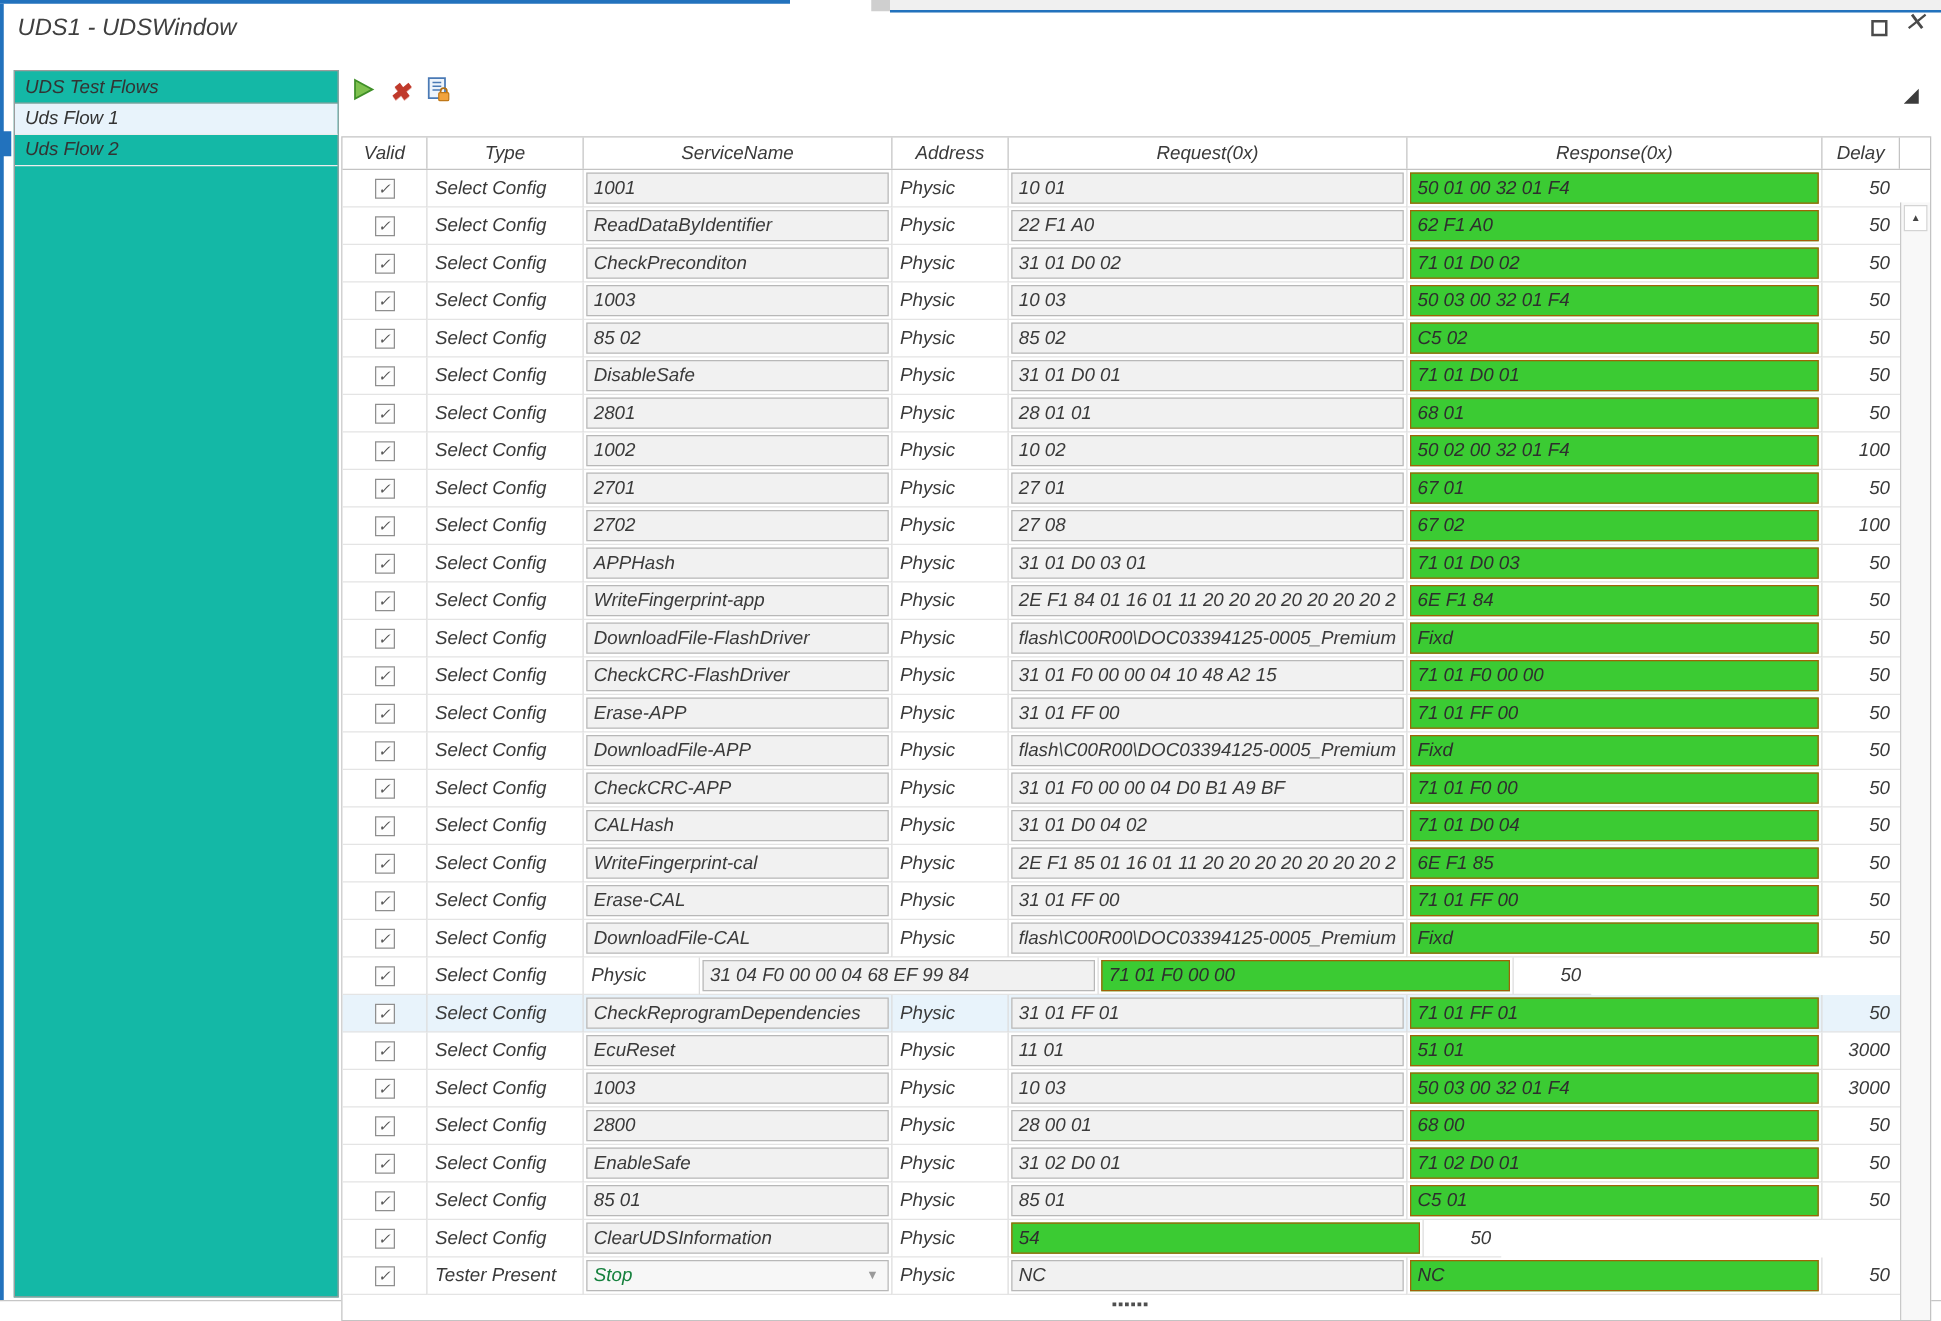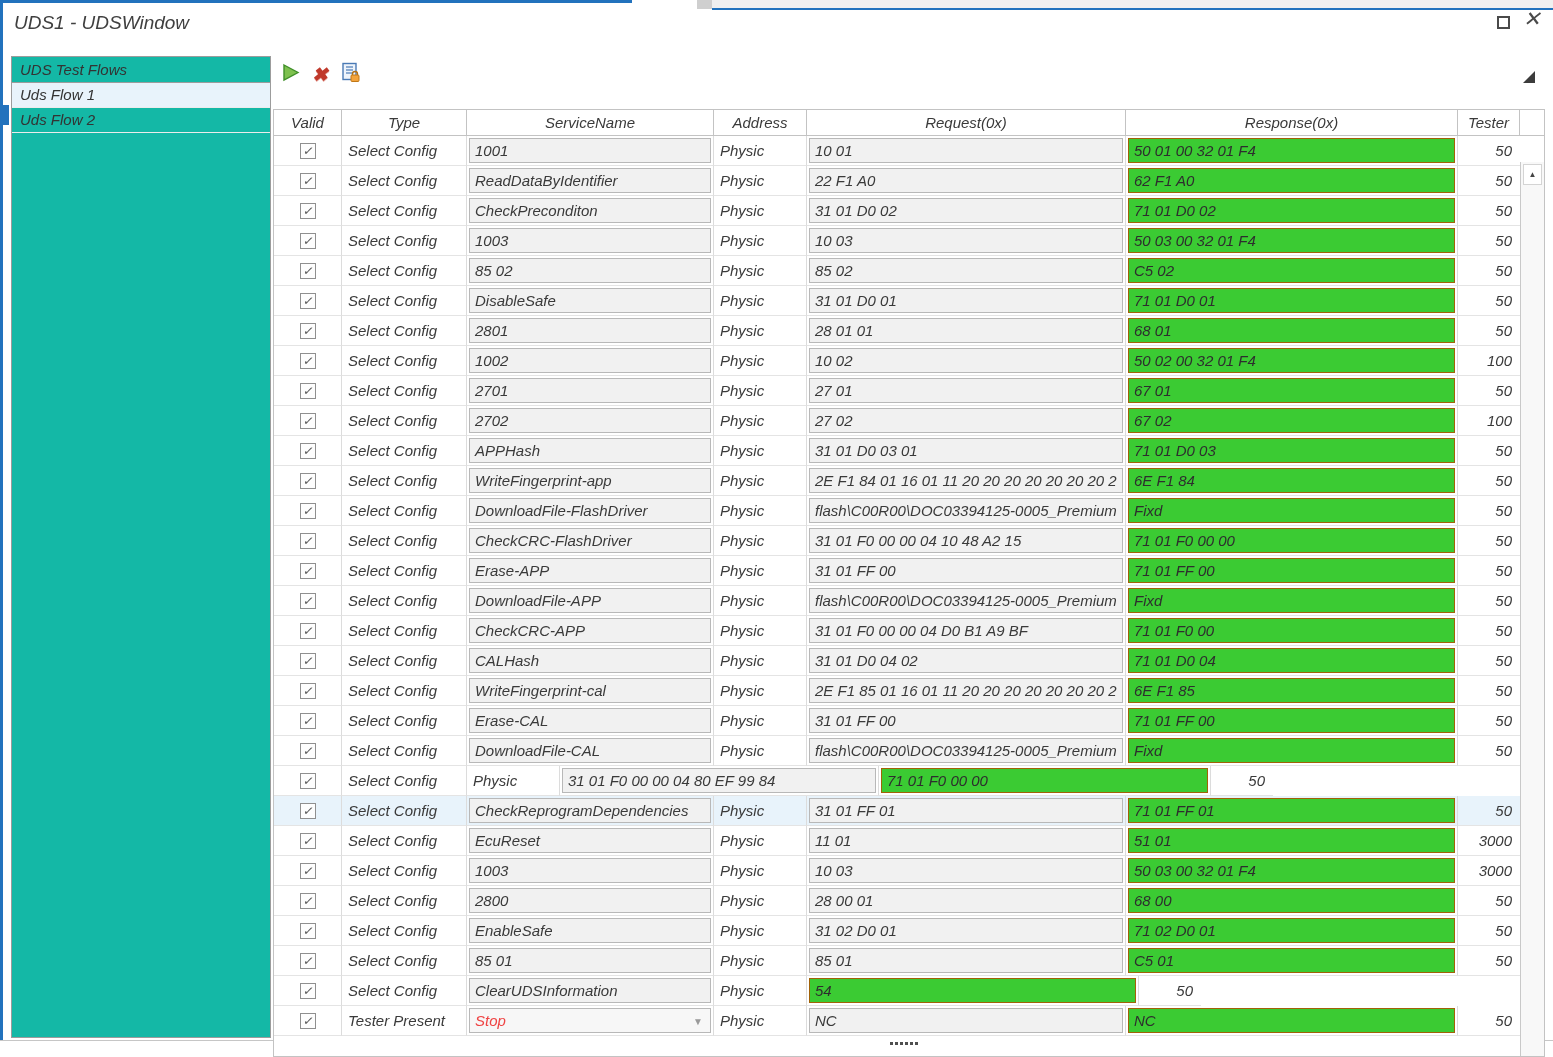--- a/index.html
+++ b/index.html
@@ -61,21 +61,21 @@
   .c-svc{width:247px;}
   .c-addr{width:93px; padding-left:6px;}
   .c-req{width:319px;}
   .c-resp{width:332px;}
   .c-delay{width:62px; justify-content:flex-end; padding-right:8px; border-right:none;}
   .txt { font-size:15px; color:#3a3a3a; white-space:nowrap; }
   .box { flex:1; margin:2px 2px; height:25px; line-height:23px; padding:0 5px;
     background:#f1f1f1; border:1px solid #b8b8b8; font-size:15px; color:#3a3a3a;
     overflow:hidden; white-space:nowrap; }
   .box.green { background:#3bcb33; border:1px solid #a16207; color:#2e2e2e; }
-  .box.combo { background:#f7f7f7; color:#ef4444; }
+  .box.combo { background:#f7f7f7; color:#15803d; }
   .dd { position:absolute; right:10px; top:50%; transform:translateY(-50%);
     font-size:10px; color:#9a9a9a; }
   .cb { width:16px; height:16px; border:1px solid #8f8f8f; background:#fdfdfd;
     display:flex; align-items:center; justify-content:center; }
   .cb .tick { font-size:12px; color:#555; line-height:1; }
 
   
   .vscroll { position:absolute; top:26px; right:0; width:24px; height:920px;
     background:#f8f8f8; border-left:1px solid #c9c9c9; }
   .sbtn { position:absolute; left:2px; width:19px; height:21px; background:#fff;
@@ -137,21 +137,21 @@
   <div class="grip-tri"></div>
 
   <div class="grid">
     <div class="ghead">
       <div class="hc w-valid">Valid</div>
       <div class="hc w-type">Type</div>
       <div class="hc w-svc">ServiceName</div>
       <div class="hc w-addr">Address</div>
       <div class="hc w-req">Request(0x)</div>
       <div class="hc w-resp">Response(0x)</div>
-      <div class="hc w-delay">Tester</div>
+      <div class="hc w-delay">Delay</div>
       <div class="hc w-scroll"></div>
     </div>
     <div class="gbody">
       <div class="rows">
           <div class="trow">
     <div class="c c-valid">
       <span class="cb">
                 <span class="tick">✓</span>
               </span>
     </div>
@@ -383,21 +383,21 @@
     <div class="c c-type">
               <span class="txt">Select Config</span>
             </div>
     <div class="c c-svc">
               <div class="box svc-box">2702</div>
             </div>
     <div class="c c-addr">
               <span class="txt">Physic</span>
             </div>
     <div class="c c-req">
-              <div class="box">27 02</div>
+              <div class="box">27 08</div>
             </div>
     <div class="c c-resp">
               <div class="box green">67 02</div>
             </div>
     <div class="c c-delay">
               <span class="txt">100</span>
             </div>
   </div>
           <div class="trow">
     <div class="c c-valid">
@@ -680,21 +680,21 @@
                 <span class="tick">✓</span>
               </span>
     </div>
     <div class="c c-type">
               <span class="txt">Select Config</span>
             </div>
     <div class="c c-addr">
               <span class="txt">Physic</span>
             </div>
     <div class="c c-req">
-              <div class="box">31 01 F0 00 00 04 80 EF 99 84</div>
+              <div class="box">31 04 F0 00 00 04 68 EF 99 84</div>
             </div>
     <div class="c c-resp">
               <div class="box green">71 01 F0 00 00</div>
             </div>
     <div class="c c-delay">
               <span class="txt">50</span>
             </div>
   </div>
           <div class="trow selected">
     <div class="c c-valid">

